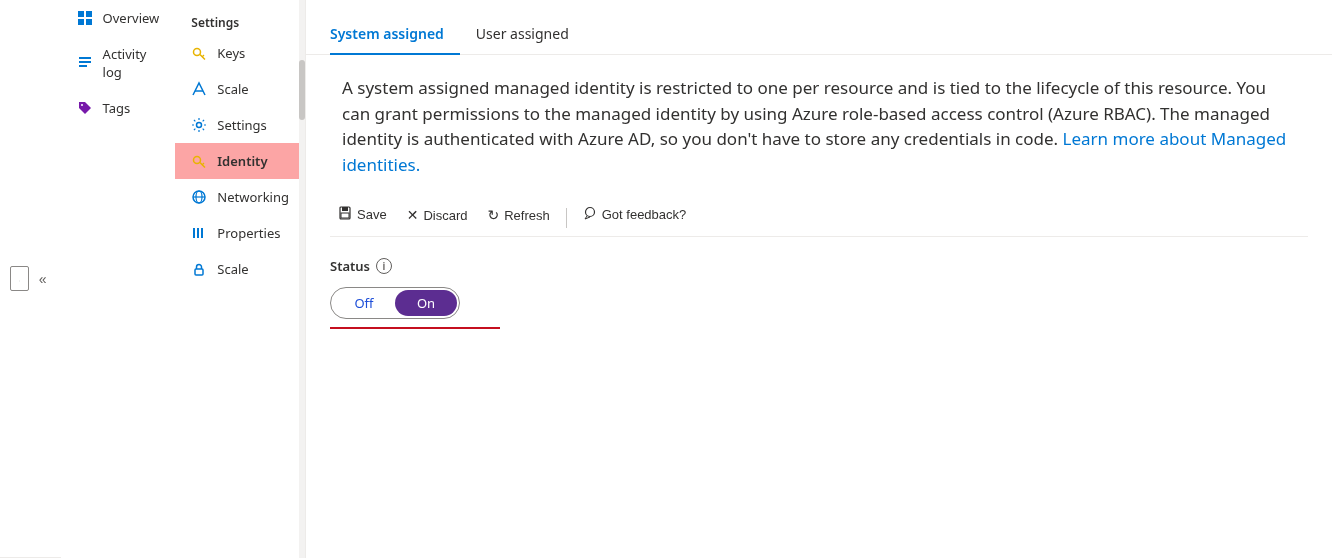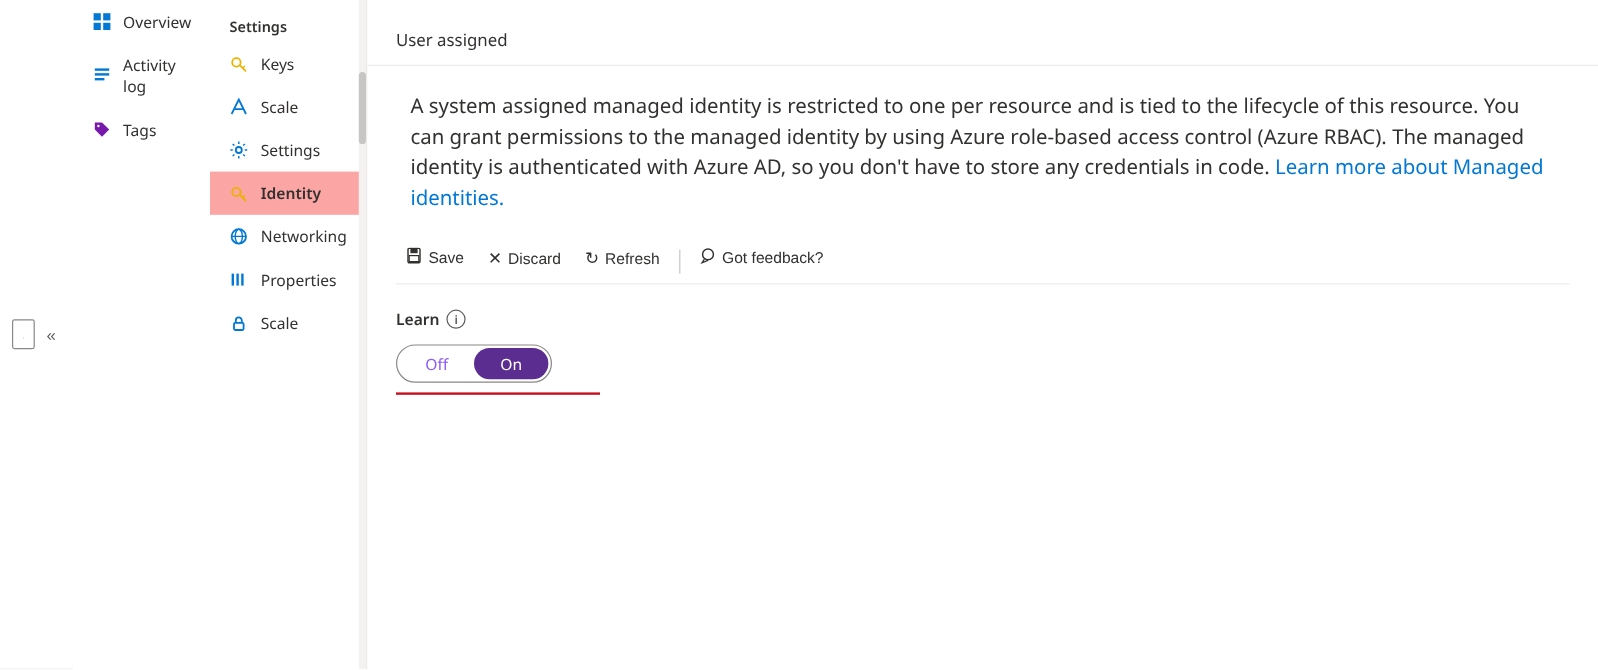--- a/index.html
+++ b/index.html
@@ -185,21 +185,21 @@
       overflow: hidden;
     }
     .toggle-option {
       flex: 1;
       text-align: center;
       font-size: 13px;
       z-index: 1;
       position: relative;
       line-height: 26px;
     }
-    .toggle-option.off { color: #8b5cf6; }
+    .toggle-option.off { color: #1d4ed8; }
     .toggle-option.on { color: #fff; }
     .toggle-thumb {
       position: absolute;
       right: 2px;
       top: 2px;
       width: 62px;
       height: 26px;
       background: #5c2d91;
       border-radius: 16px;
       transition: none;
@@ -342,20 +342,21 @@
   </div>
 
   <div class="sidebar-scroll-track">
     <div class="sidebar-scroll-thumb"></div>
   </div>
 </div>
 
 <div class="main">
 
   <div class="tabs">
+    <div class="tab active">System assigned</div>
     <div class="tab">User assigned</div>
   </div>
 
   <div class="content-area">
 
     <p class="description">
       <span>A system assigned managed identity is restricted to one per resource and is tied to the lifecycle of this resource. You can grant permissions to the managed identity by using Azure role-based access control (Azure RBAC). The managed identity is authenticated with Azure AD, so you don't have to store any credentials in code.</span>
       <a href="#">Learn more about Managed identities.</a>
     </p>
 
@@ -385,21 +386,21 @@
               <circle cx="7" cy="6" r="4.5" stroke="#323130" stroke-width="1.2" fill="none"></circle>
               <path d="M4 10l-2 3 5-2" stroke="#323130" stroke-width="1" fill="none"></path>
             </svg>
         </span>
         <span>Got feedback?</span>
       </button>
     </div>
 
     <div class="status-section">
       <div class="status-label">
-        <span>Learn</span>
+        <span>Status</span>
         <div class="info-icon">i</div>
       </div>
       <div class="toggle-container">
         <div class="toggle-switch">
           <div class="toggle-thumb"></div>
           <div class="toggle-option off">Off</div>
           <div class="toggle-option on">On</div>
         </div>
         <div class="toggle-underline"></div>
       </div>

